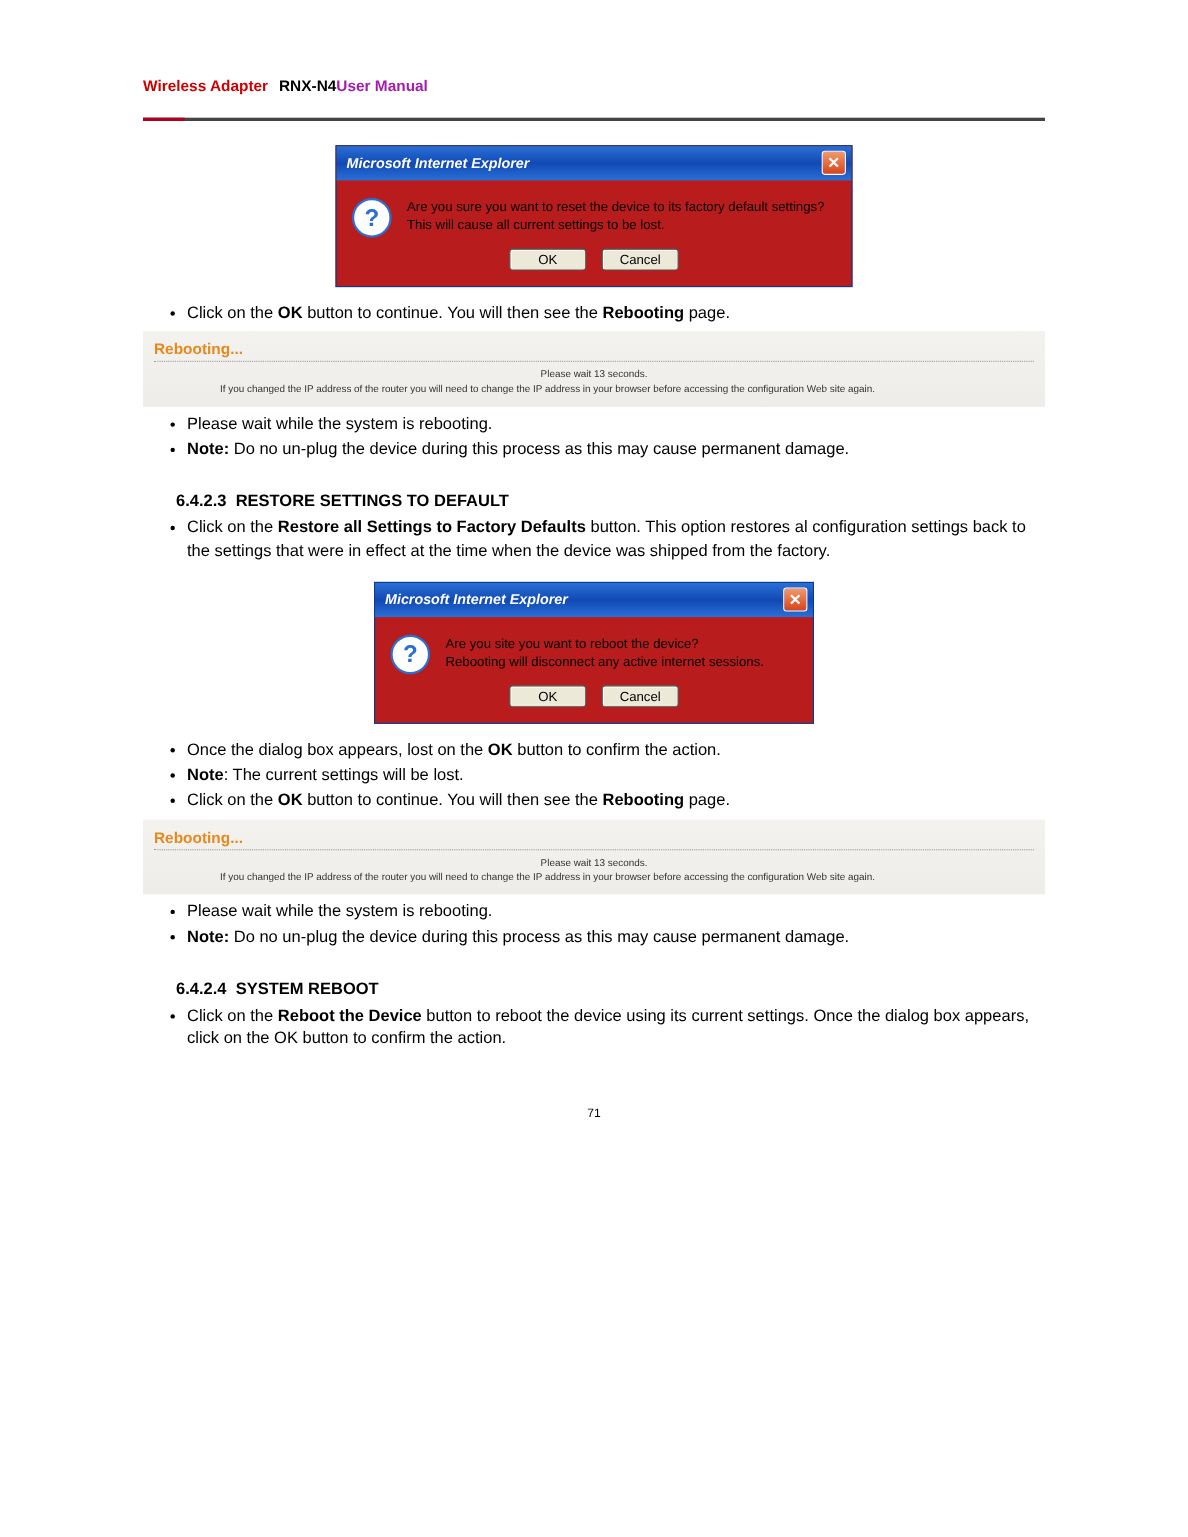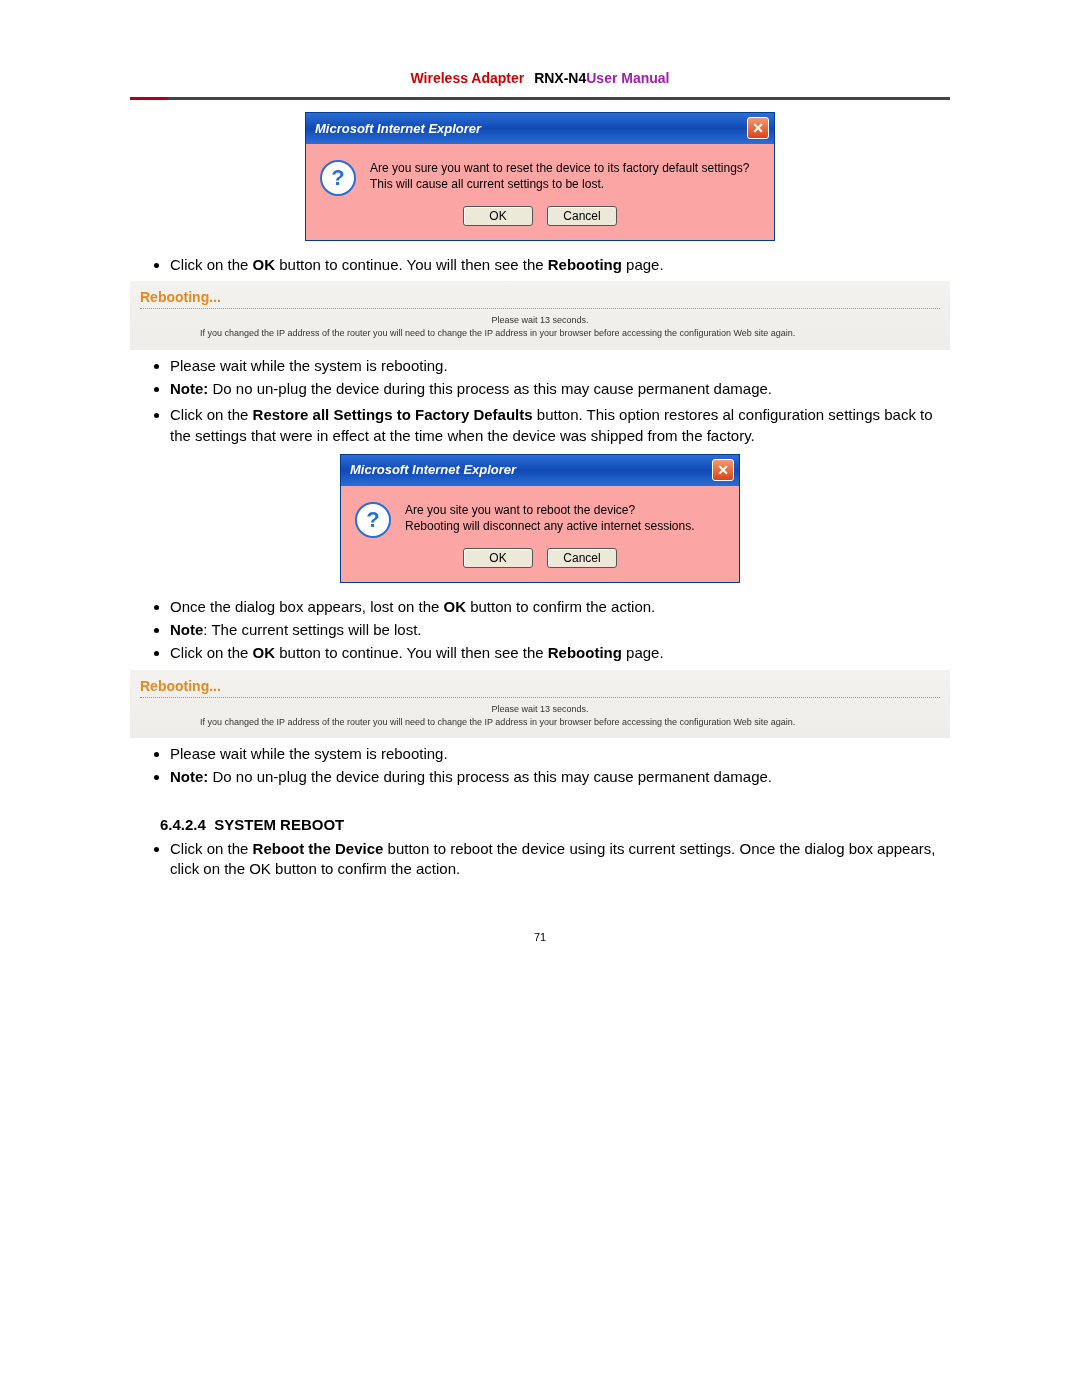--- a/index.html
+++ b/index.html
@@ -9,44 +9,44 @@
     font-family: Arial, Helvetica, sans-serif;
     font-size: 15px;
     color: #000;
     width: 1080px;
   }
   .page {
     padding: 70px 130px 40px 130px;
   }
   .hdr-row {
     display: flex;
-    justify-content: center;
+    justify-content: flex-start;
     align-items: baseline;
     font-size: 14px;
     font-weight: bold;
-    padding-bottom: 11px;
+    padding-bottom: 21px;
   }
   .hdr-left-brand { color: #c00; font-weight: bold; margin-right: 6px; }
   .hdr-left-model { color: #000; font-weight: bold; }
   .hdr-right { color: #a21caf; font-weight: bold; }
   .hdr-rule {
     height: 4px;
     border-top: 3px solid #444;
     position: relative;
   }
   .hdr-rule::before {
     content:"";
     position:absolute; left:0; top:-3px; height:3px; width:38px; background:#b00020;
   }
 
   
   .dialog {
-    margin: 8px auto 14px auto;
+    margin: 18px auto 14px auto;
     border: 1px solid #003c8f;
-    background: #fca5a5;
+    background: #b91c1c;
     font-family: Tahoma, Verdana, sans-serif;
     font-size: 12px;
     color: #000;
   }
   .dlg1 { width: 468px; }
   .dlg2 { width: 398px; }
   .titlebar {
     display:flex; align-items:center; justify-content:space-between;
     background: linear-gradient(to bottom, #2a6fd6 0%, #1149b5 50%, #2a6fd6 100%);
     color:#fff; font-weight:bold; padding:4px 5px 5px 9px;
@@ -148,20 +148,23 @@
     <div class="reboot-title">Rebooting...</div>
     <div class="reboot-wait">Please wait 13 seconds.</div>
     <div class="reboot-note">If you changed the IP address of the router you will need to change the IP address in your browser before accessing the configuration Web site again.</div>
   </div>
 
   <ul class="bul">
     <li><span>Please wait while the system is rebooting.</span></li>
     <li><b>Note:</b><span> Do no un-plug the device during this process as this may cause permanent damage.</span></li>
   </ul>
 
+  <div class="sec-h">
+    <span>6.4.2.3</span>&nbsp;&nbsp;<span>RESTORE SETTINGS TO DEFAULT</span>
+  </div>
   <ul class="bul">
     <li>
       <span>Click on the </span><b>Restore all Settings to Factory Defaults</b><span> button. This option restores al configuration settings back to the settings that were in effect at the time when the device was shipped from the factory.</span>
     </li>
   </ul>
 
   <div class="dialog dlg2">
     <div class="titlebar">
       <span>Microsoft Internet Explorer</span>
       <span class="xp-close">✕</span>

